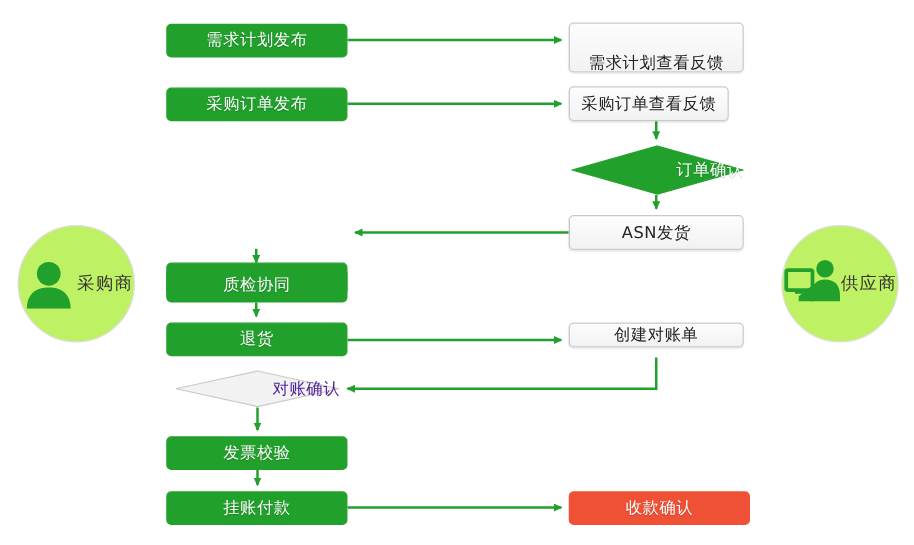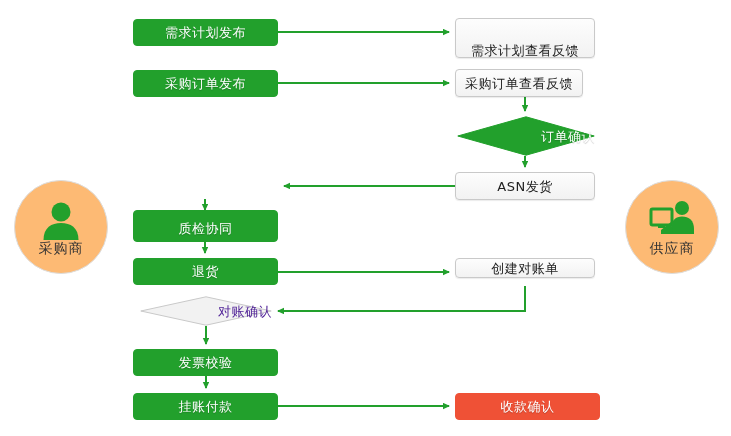--- a/index.html
+++ b/index.html
@@ -85,24 +85,24 @@
   .diamond.grey .dlabel {
     color: #4c1d95;
   }
 
   
   .actor {
     position: absolute;
     width: 92px;
     height: 92px;
     border-radius: 50%;
-    background: #fdba74;
+    background: #bef264;
     border: 1px solid #dddddd;
     display: flex;
-    flex-direction: column;
+    flex-direction: row;
     align-items: center;
     justify-content: center;
   }
   .actor .glyph {
     width: 46px;
     height: 40px;
     display: block;
     margin-bottom: 1px;
   }
   .actor .aname {

